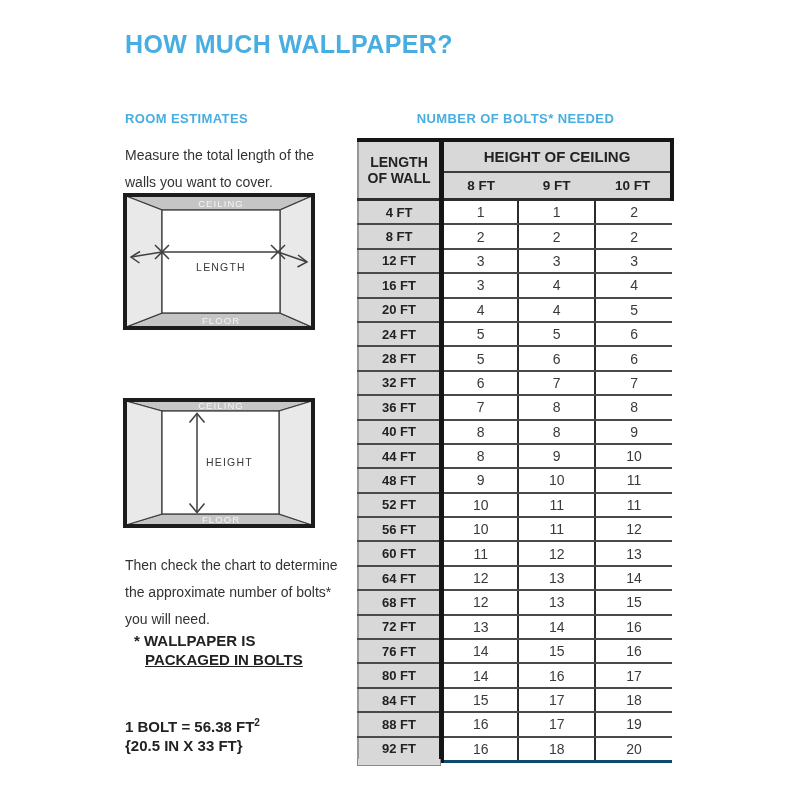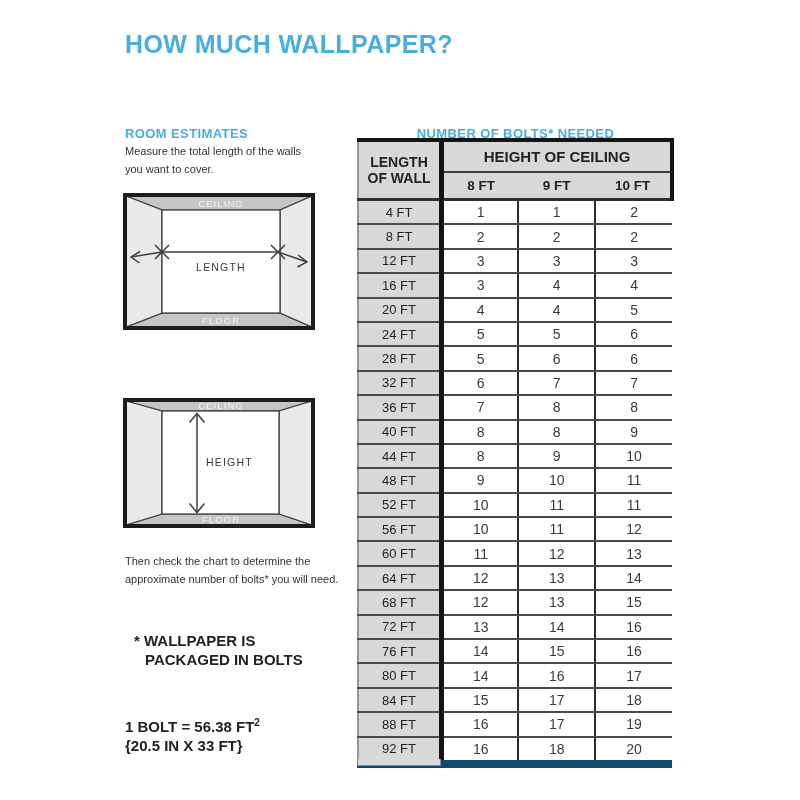--- a/index.html
+++ b/index.html
@@ -2,34 +2,34 @@
 <html><head>
 <meta charset="utf-8">
 <style>
   html,body{margin:0;padding:0;background:#fff;}
   #page{position:relative;width:800px;height:800px;background:#ffffff;overflow:hidden;
         font-family:"Liberation Sans","DejaVu Sans",sans-serif;color:#333;}
   .abs{position:absolute;}
 
   
   #title{left:125px;top:30px;font-size:25px;font-weight:bold;color:#48ADE0;letter-spacing:.4px;}
-  .sec-head{font-size:13px;font-weight:bold;color:#48ADE0;letter-spacing:.4px;margin-top:15px;}
+  .sec-head{font-size:13px;font-weight:bold;color:#48ADE0;letter-spacing:.4px;}
   #room-head{left:125px;top:111px;}
   #table-head{left:357px;top:111px;width:317px;text-align:center;}
 
   
-  .para{font-size:11px;line-height:18px;color:#333;}
+  .para{font-size:14px;line-height:27px;color:#333;}
   #p1{left:125px;top:142px;width:192px;}
   #p2{left:125px;top:347px;width:158px;}
   #p3{left:125px;top:552px;width:214px;}
 
   
   .bold-note{font-size:15px;font-weight:bold;color:#222;line-height:19px;}
   #footnote{left:125px;top:631px;margin-left:9px;}
-  #footnote .l2{display:block;padding-left:11px;}
+  #footnote .l2{display:block;padding-left:11px;text-decoration:underline;}
   #bolteq{left:125px;top:682px;margin-top:31px;}
   #bolteq sup{font-size:10px;}
   #bolteq .l2{display:block;}
 
   
   #diagram1{left:123px;top:193px;}
   #diagram2{left:123px;top:398px;}
   .room-label{font-size:9.5px;letter-spacing:1.1px;fill:#f4f4f4;}
   .dim-label{font-size:10.5px;letter-spacing:1.2px;fill:#3a3a3a;}
 
@@ -39,24 +39,24 @@
   th.th-wall{width:80px;background:#d8d8d8;font-size:14px;color:#222;line-height:16px;
              border-top:4px solid #151515;border-left:2px solid #979797;
              border-right:5px solid #151515;border-bottom:3px solid #2e2e2e;}
   th.th-group{background:#d8d8d8;font-size:15px;color:#222;height:29px;
               border-top:4px solid #151515;border-right:4px solid #151515;
               border-bottom:2px solid #3d3d3d;}
   th.th-sub{background:#d8d8d8;font-size:13.5px;color:#222;height:25px;
             border-bottom:3px solid #2e2e2e;}
   th.th-sub-last{border-right:4px solid #151515;}
   #bolts-table tbody td{height:22.4px;font-size:14px;color:#3a3a3a;border-bottom:2px solid #4a4a4a;}
-  #bolts-table tbody td.label{background:#d8d8d8;font-weight:normal;font-size:13px;color:#222;
+  #bolts-table tbody td.label{background:#d8d8d8;font-weight:bold;font-size:13px;color:#222;
             border-left:2px solid #979797;border-right:5px solid #151515;}
   #bolts-table tbody td.v1,#bolts-table tbody td.v2{border-left:2px solid #2b2b2b;}
-  #bolts-table tbody tr:last-child td{border-bottom:8px solid #0c4a6e;}
+  #bolts-table tbody tr:last-child td{border-bottom:3px solid #0c4a6e;}
   #label-tail{left:357px;top:759px;width:82px;height:6px;background:#d8d8d8;
               border-left:1px solid #8a8a8a;border-right:1px solid #8a8a8a;border-bottom:1px solid #8a8a8a;}
 </style>
 </head>
 <body>
 
 <div id="page">
 
   <div class="abs" id="title">HOW MUCH WALLPAPER?</div>
 

